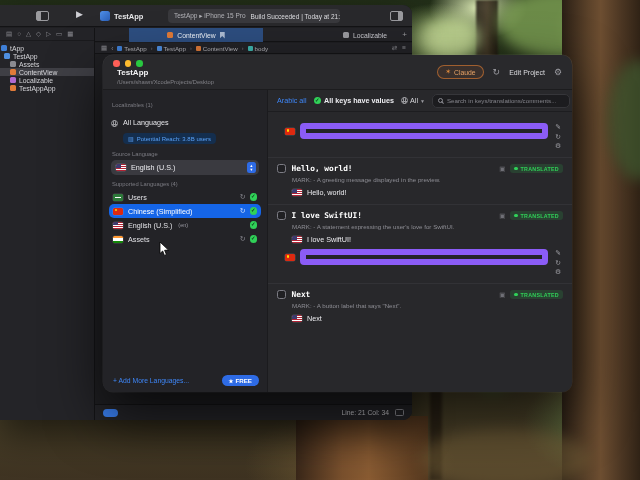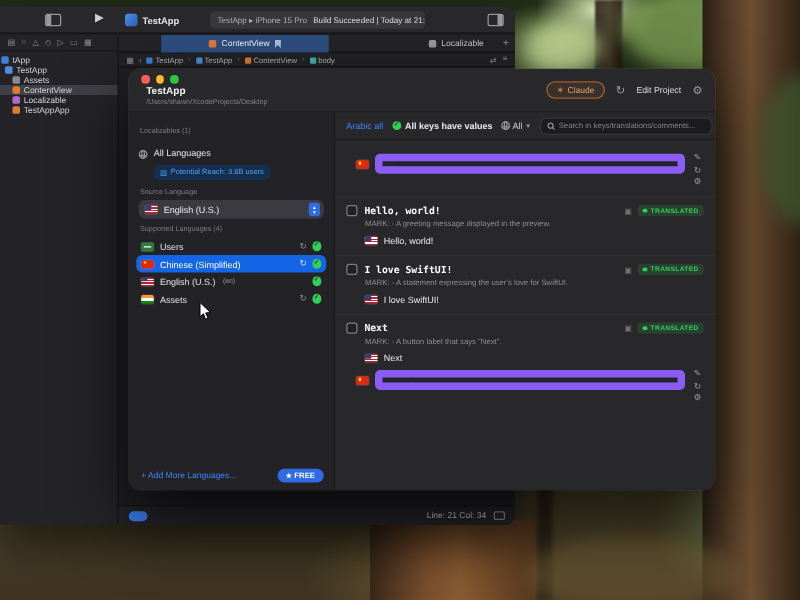--- a/index.html
+++ b/index.html
@@ -415,48 +415,48 @@
                 <span class="dot"></span>
                 <span class="btxt">TRANSLATED</span>
               </span>
           </span>
         </div>
         <div class="comment">MARK: - A statement expressing the user's love for SwiftUI.</div>
         <div class="srcline">
           <span class="flag us"></span>
           <span>I love SwiftUI!</span>
         </div>
+        <div class="transline">
+          <span class="flag cn"></span>
+          <div class="tinput">我喜欢SwiftUI!</div>
+          <div class="ticons">
+            <span>✎</span>
+            <span>↻</span>
+            <span>⚙</span>
+          </div>
+        </div>
       </div>
 
       <div class="srow">
         <div class="srow-head">
           <span class="cbox"></span>
           <span class="key">Next</span>
           <span class="headright">
             <span class="keyico">▣</span>
             <span class="badge">
                 <span class="dot"></span>
                 <span class="btxt">TRANSLATED</span>
               </span>
           </span>
         </div>
         <div class="comment">MARK: - A button label that says "Next".</div>
         <div class="srcline">
           <span class="flag us"></span>
           <span>Next</span>
         </div>
-        <div class="transline">
-          <span class="flag cn"></span>
-          <div class="tinput">下一步</div>
-          <div class="ticons">
-            <span>✎</span>
-            <span>↻</span>
-            <span>⚙</span>
-          </div>
-        </div>
       </div>
 
     </div>
   </div>
 
   <svg class="cursor" width="12" height="15" viewBox="0 0 12 15">
     <path d="M1,0 L1,11.5 L3.7,9 L5.4,13.4 L7.4,12.5 L5.6,8.3 L9.5,8.1 Z" fill="#fff" stroke="#000" stroke-width="0.8"></path>
   </svg>
 
 </div>

